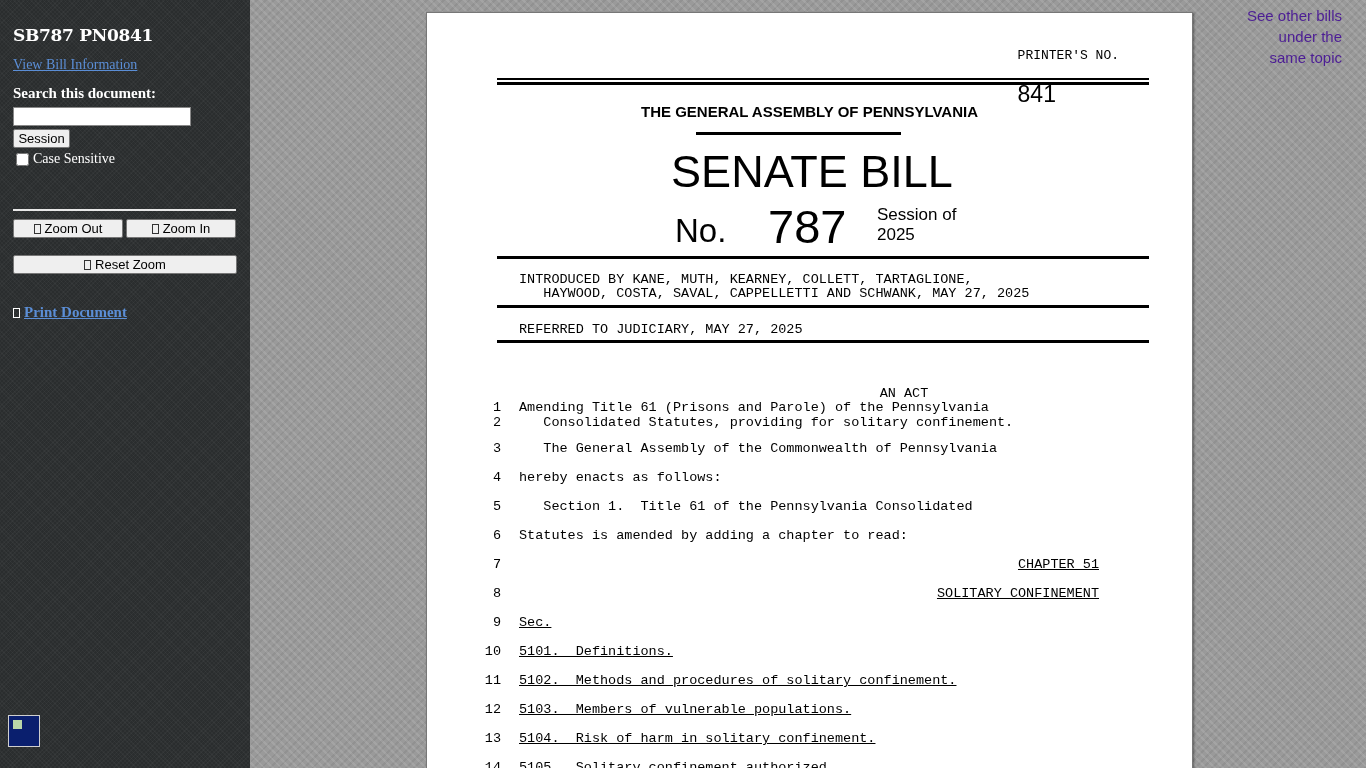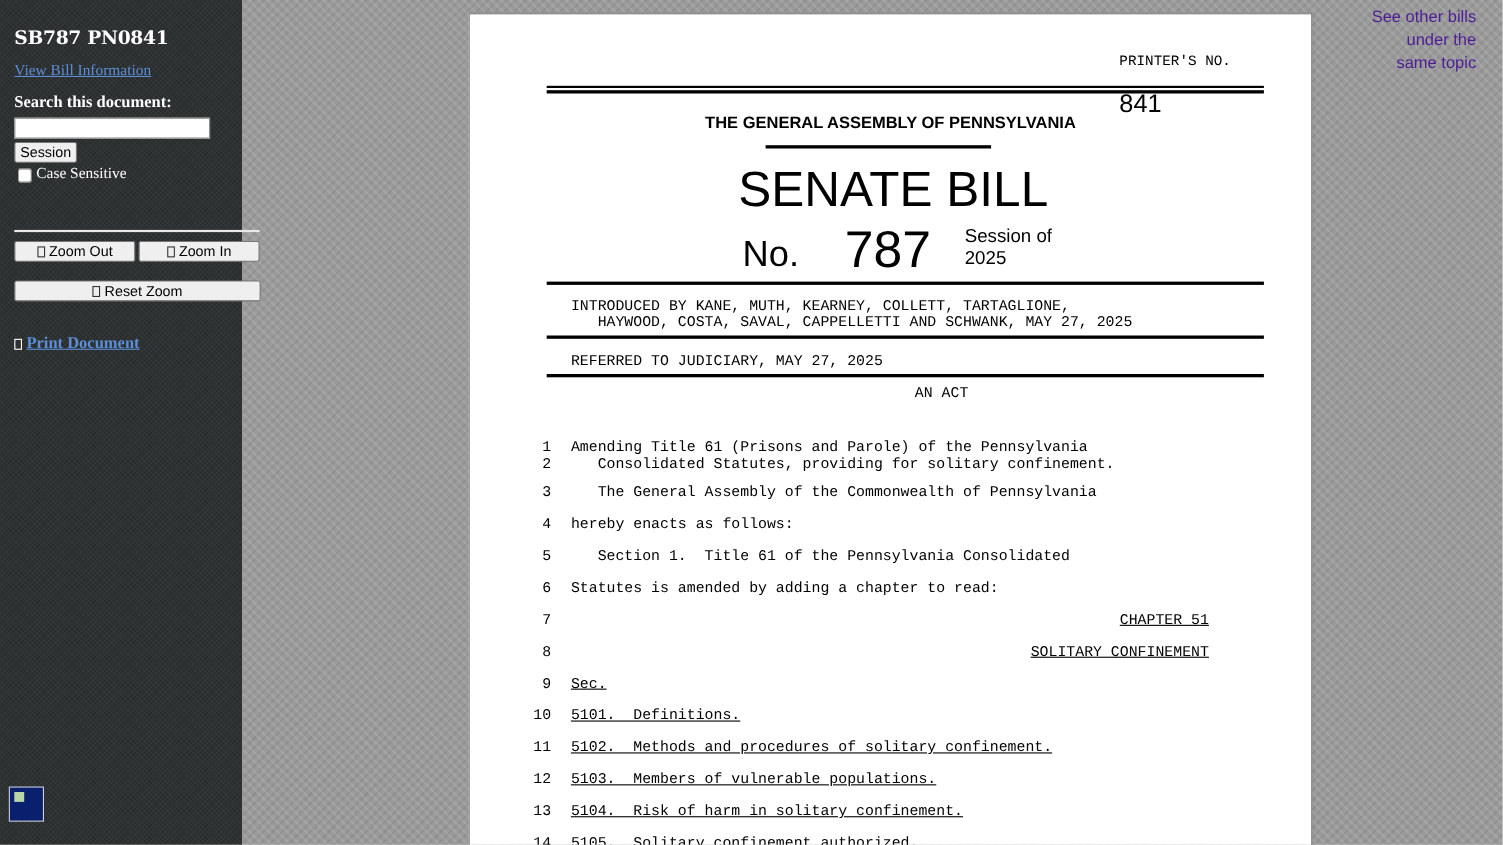--- a/index.html
+++ b/index.html
@@ -6,21 +6,21 @@
   body {
     position:relative;
     background-color:#9a9a9a;
     background-image:
       repeating-linear-gradient(45deg, rgba(255,255,255,0.10) 0 2px, rgba(0,0,0,0) 2px 6px),
       repeating-linear-gradient(-45deg, rgba(0,0,0,0.06) 0 2px, rgba(0,0,0,0) 2px 6px);
     font-family: "Liberation Serif", serif;
   }
   
   .sidebar {
-    position:absolute; left:0; top:0; width:220px; height:768px;
+    position:absolute; left:0; top:0; width:250px; height:768px;
     background-color:#2a2d2e;
     background-image:
       repeating-linear-gradient(45deg, rgba(255,255,255,0.03) 0 1px, rgba(0,0,0,0) 1px 3px),
       repeating-linear-gradient(-45deg, rgba(255,255,255,0.03) 0 1px, rgba(0,0,0,0) 1px 3px);
     color:#fff;
   }
   .bill-id { position:absolute; left:13px; top:25px; font-weight:bold; font-size:17px; color:#fff; font-family:"DejaVu Serif", serif; letter-spacing:-0.3px; }
   .view-info { position:absolute; left:13px; top:57px; font-size:14px; color:#5b8ed6; text-decoration:underline; cursor:pointer; }
   .search-label { position:absolute; left:13px; top:85px; font-weight:bold; font-size:15px; color:#fff; }
   .search-input { position:absolute; left:13px; top:107px; width:172px; height:17px; border:1px solid #888; background:#fff; padding:0 2px; font-size:13px; }
@@ -54,21 +54,21 @@
   .rule { position:absolute; left:70px; width:652px; background:#000; }
   .ga { position:absolute; left:0; width:765px; top:90px; text-align:center; font-family:"Liberation Sans", sans-serif; font-weight:bold; font-size:15px; }
   .short-rule { position:absolute; left:269px; top:119px; width:205px; height:3px; background:#000; }
   .senate { position:absolute; left:0; width:770px; top:132px; text-align:center; font-family:"Liberation Sans", sans-serif; font-size:45px; line-height:54px; }
   .no-label { position:absolute; left:248px; top:199px; font-family:"Liberation Sans", sans-serif; font-size:33px; }
   .no-num { position:absolute; left:341px; top:186px; font-family:"Liberation Sans", sans-serif; font-size:47px; }
   .session { position:absolute; left:450px; top:192px; text-align:left; font-family:"Liberation Sans", sans-serif; font-size:17px; line-height:20px; }
   .mono { font-family:"Liberation Mono", monospace; font-size:13.5px; white-space:pre; }
   .intro { position:absolute; left:92px; top:260px; line-height:14px; }
   .referred { position:absolute; left:92px; top:309px; }
-  .anact { position:absolute; left:0; width:858px; top:338px; text-align:center; }
+  .anact { position:absolute; left:0; width:858px; top:373px; text-align:center;padding-left:48px; }
   .ln { position:absolute; left:50px; width:24px; text-align:right; }
   .lt { position:absolute; left:92px; }
   .u { text-decoration:underline; }
   .center-line { position:absolute; left:92px; width:580px; text-align:right; }
 </style>
 </head>
 <body>
 
 <div class="sidebar">
   <div class="bill-id">SB787 PN0841</div>

